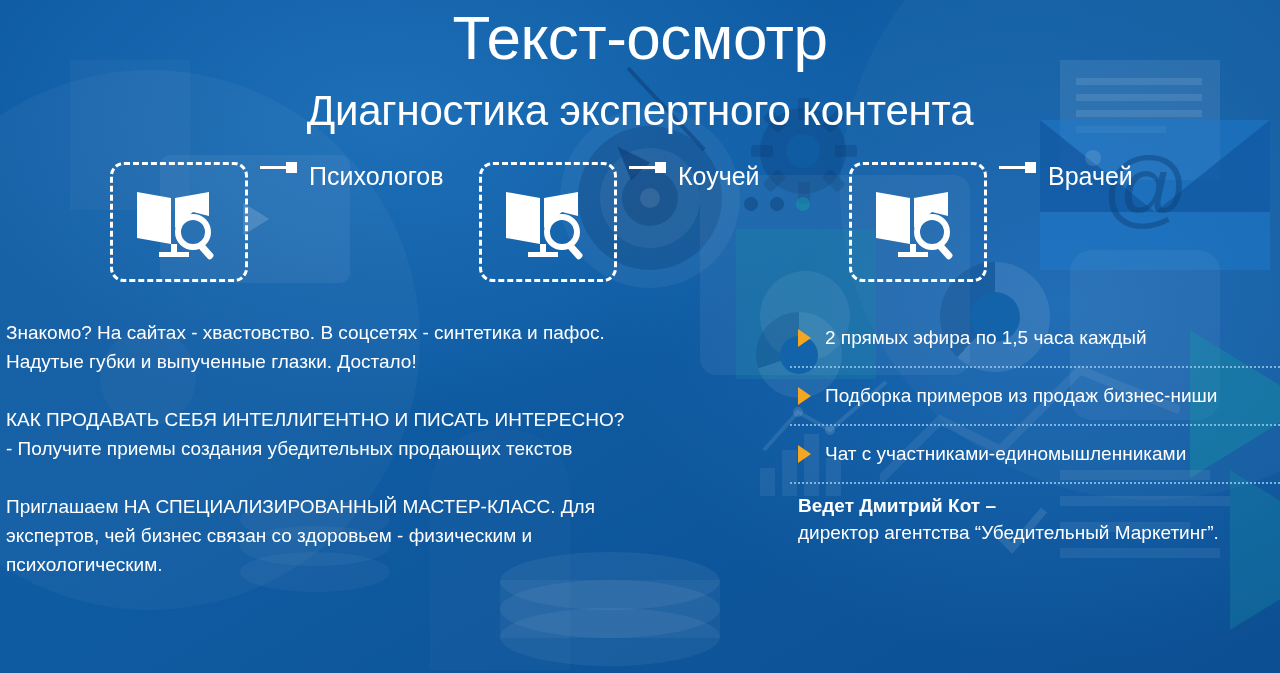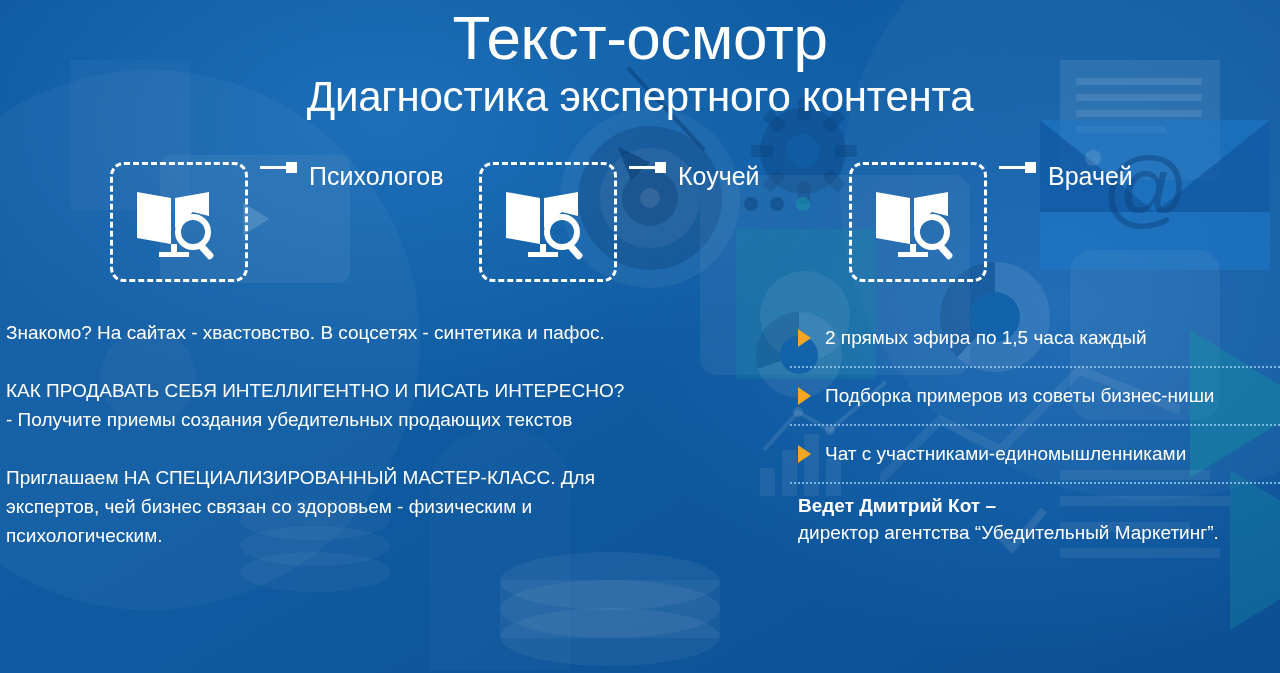--- a/index.html
+++ b/index.html
@@ -148,21 +148,21 @@
 
   
   .page{position:relative;z-index:5;width:1280px;height:628px;}
 
   .hero{text-align:center;padding-top:6px;}
   .hero h1{
     margin:0;font-size:62px;line-height:1.03;font-weight:400;color:#FFFFFF;
     letter-spacing:-.5px;
   }
   .hero h2{
-    margin:4px 0 0;font-size:42px;line-height:1.08;font-weight:400;color:#FFFFFF;
+    margin:18px 0 0;font-size:42px;line-height:1.08;font-weight:400;color:#FFFFFF;
     letter-spacing:-.2px;
   }
 
   
   .cards{
     position:absolute;left:0;top:162px;width:1280px;height:132px;
   }
   .card{position:absolute;display:flex;align-items:flex-start;}
   .card-1{left:110px;}
   .card-2{left:479px;}
@@ -390,40 +390,41 @@
         <span class="line"></span>
         <span class="sq"></span>
       </div>
       <span class="lbl">Врачей</span>
     </div>
 
   </div>
 
   <div class="left-col">
     <p>Знакомо? На сайтах - хвастовство. В соцсетях - синтетика и пафос.</p>
+    <p>Надутые губки и выпученные глазки. Достало!</p>
     <div class="gap"></div>
     <p>КАК ПРОДАВАТЬ СЕБЯ ИНТЕЛЛИГЕНТНО И ПИСАТЬ ИНТЕРЕСНО?</p>
     <p>- Получите приемы создания убедительных продающих текстов</p>
     <div class="gap"></div>
     <p>Приглашаем НА СПЕЦИАЛИЗИРОВАННЫЙ МАСТЕР-КЛАСС. Для</p>
     <p>экспертов, чей бизнес связан со здоровьем - физическим и</p>
     <p>психологическим.</p>
   </div>
 
   <div class="right-col">
 
     <div class="feat">
       <span class="tri"></span>
       <span class="txt">2 прямых эфира по 1,5 часа каждый</span>
     </div>
     <div class="divider"></div>
 
     <div class="feat">
       <span class="tri"></span>
-      <span class="txt">Подборка примеров из советы бизнес-ниши</span>
+      <span class="txt">Подборка примеров из продаж бизнес-ниши</span>
     </div>
     <div class="divider"></div>
 
     <div class="feat">
       <span class="tri"></span>
       <span class="txt">Чат с участниками-единомышленниками</span>
     </div>
     <div class="divider"></div>
 
     <div class="host">

